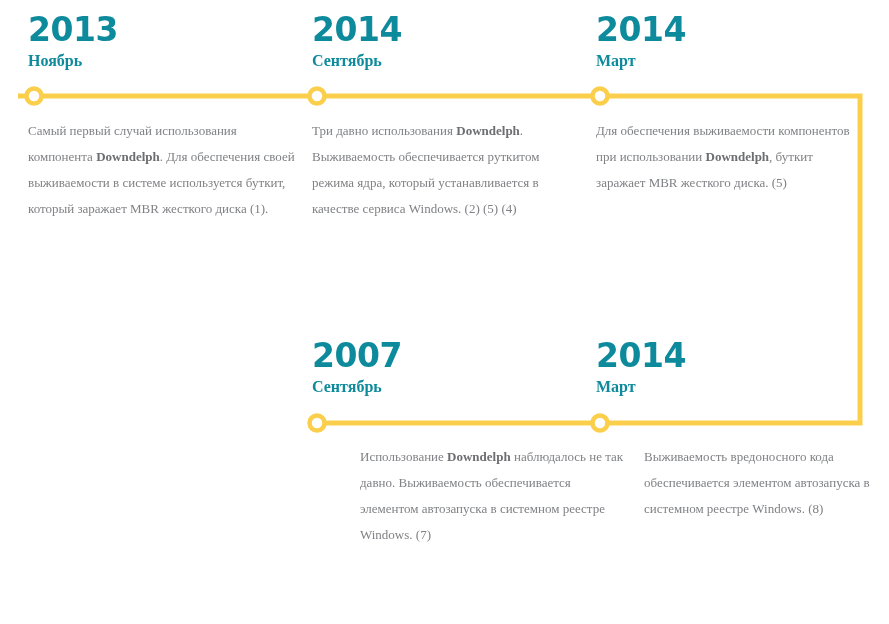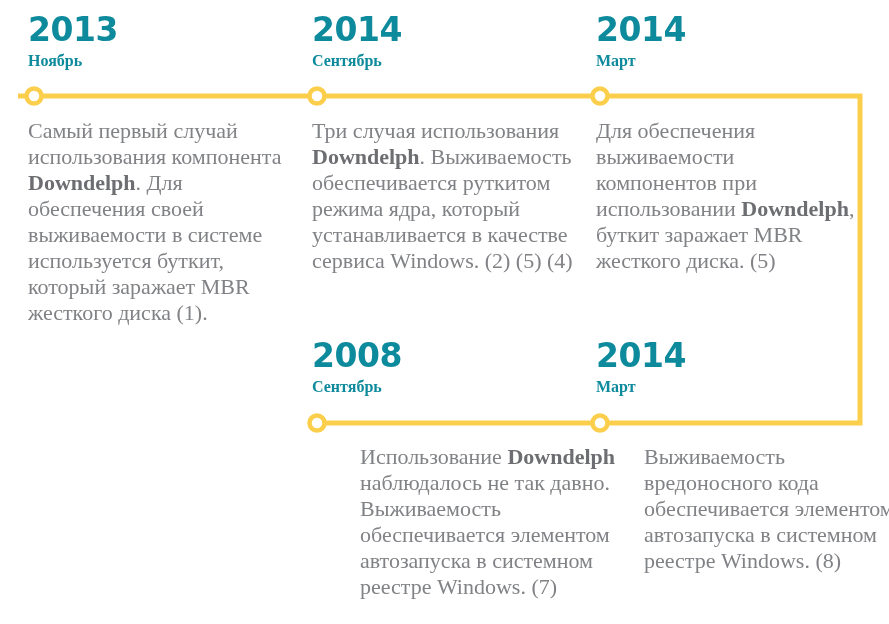--- a/index.html
+++ b/index.html
@@ -57,21 +57,21 @@
     line-height: 22px;
     color: #0d8a9c;
     margin: 3px 0 0 0;
     white-space: nowrap;
   }
 
   .event-body {
     position: absolute;
     left: 0;
     font-family: "Liberation Serif", "DejaVu Serif", serif;
-    font-size: 22px;
+    font-size: 13px;
     line-height: 26px;
     color: #808285;
     width: 268px;
   }
 
   .event-body b,
   .event-body strong {
     font-weight: bold;
     color: #6d6e71;
   }
@@ -117,34 +117,34 @@
       <div class="event-month">Ноябрь</div>
     </div>
     <div class="event-body"><span>Самый первый случай использования компонента </span><b>Downdelph</b><span>. Для обеспечения своей выживаемости в системе используется буткит, который заражает MBR жесткого диска (1).</span></div>
   </div>
 
   <div class="event row-1 col-2">
     <div class="event-head">
       <div class="event-year">2014</div>
       <div class="event-month">Сентябрь</div>
     </div>
-    <div class="event-body"><span>Три случая использования </span><b>Downdelph</b><span>. Выживаемость обеспечивается руткитом режима ядра, который устанавливается в качестве сервиса Windows. (2) (5) (4)</span></div>
+    <div class="event-body"><span>Три давно использования </span><b>Downdelph</b><span>. Выживаемость обеспечивается руткитом режима ядра, который устанавливается в качестве сервиса Windows. (2) (5) (4)</span></div>
   </div>
 
   <div class="event row-1 col-3">
     <div class="event-head">
       <div class="event-year">2014</div>
       <div class="event-month">Март</div>
     </div>
     <div class="event-body"><span>Для обеспечения выживаемости компонентов при использовании </span><b>Downdelph</b><span>, буткит заражает MBR жесткого диска. (5)</span></div>
   </div>
 
   <div class="event row-2 col-2">
     <div class="event-head">
-      <div class="event-year">2008</div>
+      <div class="event-year">2007</div>
       <div class="event-month">Сентябрь</div>
     </div>
     <div class="event-body"><span>Использование </span><b>Downdelph</b><span> наблюдалось не так давно. Выживаемость обеспечивается элементом автозапуска в системном реестре Windows. (7)</span></div>
   </div>
 
   <div class="event row-2 col-3">
     <div class="event-head">
       <div class="event-year">2014</div>
       <div class="event-month">Март</div>
     </div>

